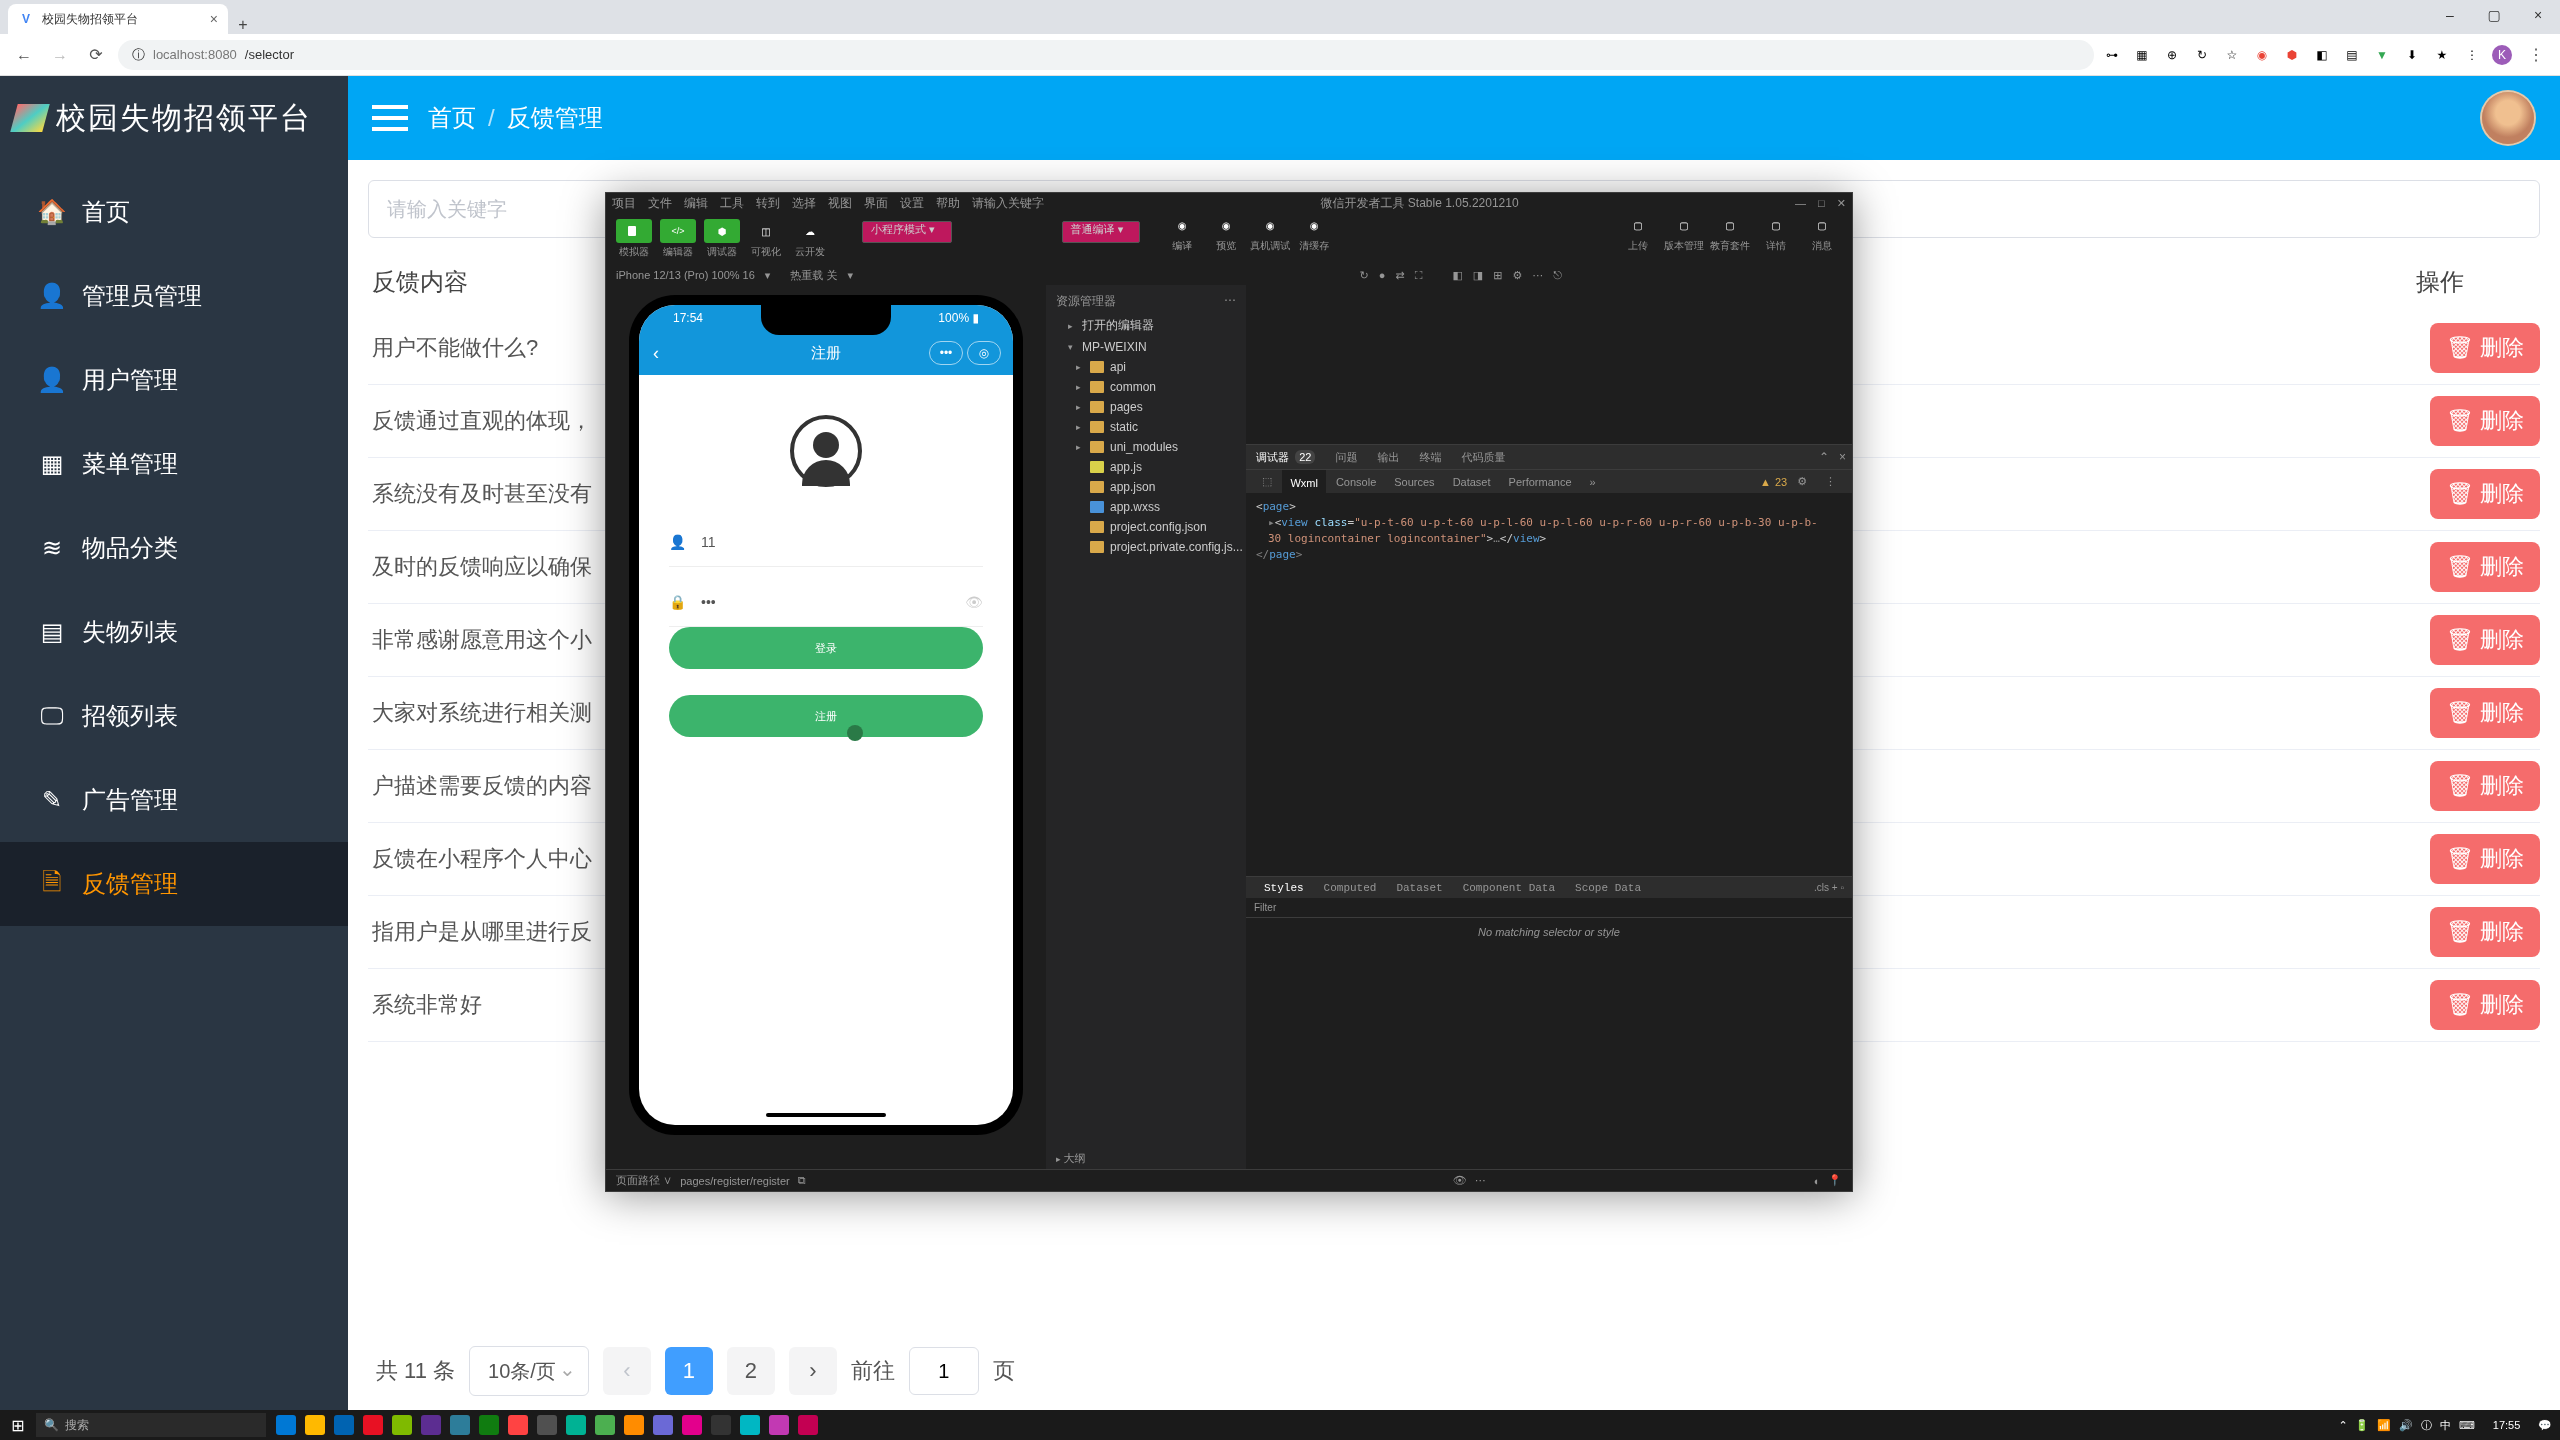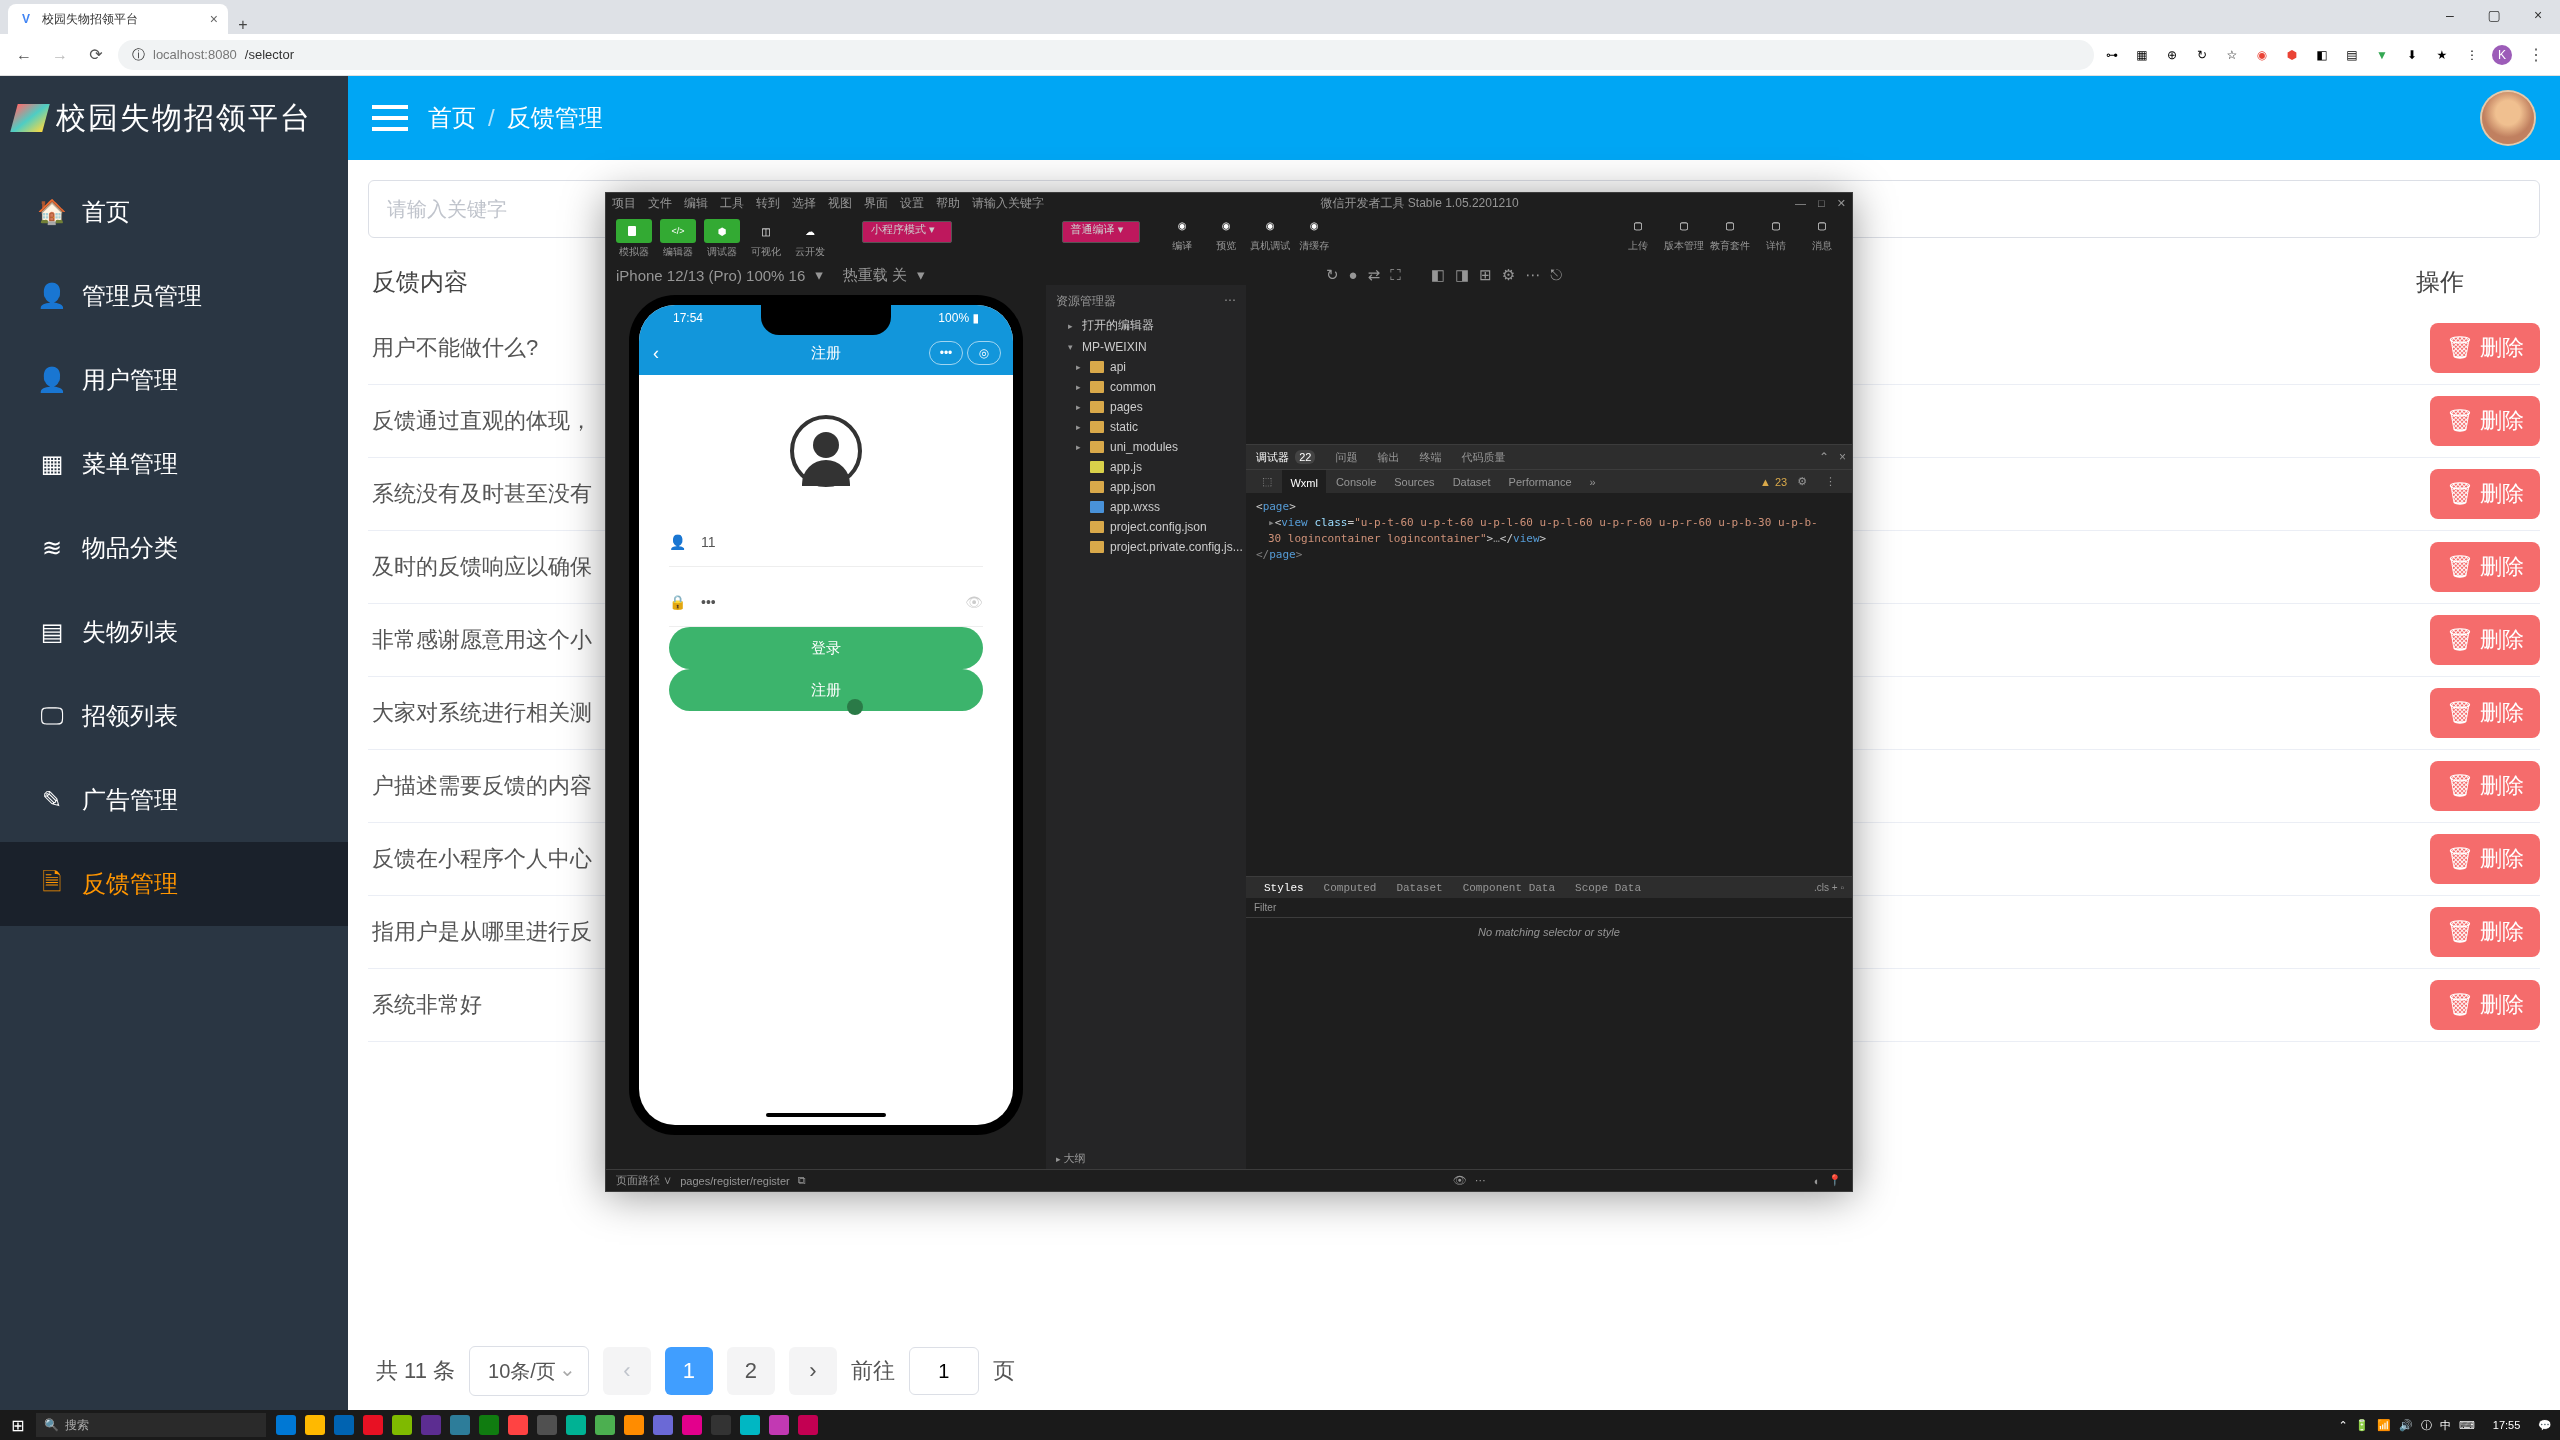--- a/index.html
+++ b/index.html
@@ -75,41 +75,41 @@
 .ide-win-controls { display: flex; gap: 12px; font-size: 11px; }
 
 .ide-toolbar { height: 52px; display: flex; align-items: flex-start; }
 .ide-left-tools { display: flex; height: 100%; padding-left: 6px; }
 .tool-col { width: 44px; display: flex; flex-direction: column; align-items: center; justify-content: center; gap: 2px; }
 .tool-icon-box { width: 36px; height: 24px; border-radius: 3px; display: flex; align-items: center; justify-content: center; color: #fff; font-size: 10px; }
 .tool-label { font-size: 10px; color: #969696; }
 .ide-select { background: #be185d; border: 1px solid #555; color: #ccc; height: 22px; padding: 0 16px 0 8px; border-radius: 2px; font-size: 11px; margin-top: 4px; }
 .ide-right-tools { margin-left: auto; display: flex; gap: 2px; padding-right: 8px; }
 
-.ide-device-bar { height: 20px; background: #1e1e1e; display: flex; align-items: center; color: #969696; padding: 0 10px; gap: 10px; font-size: 15px; }
+.ide-device-bar { height: 20px; background: #1e1e1e; display: flex; align-items: center; color: #969696; padding: 0 10px; gap: 10px; font-size: 11px; }
 .dev-icons { display: flex; gap: 10px; margin-left: auto; padding-right: 280px; }
 
 .ide-body { flex: 1; display: flex; overflow: hidden; }
 .phone-area { width: 440px; display: flex; justify-content: center; padding-top: 10px; background: #1e1e1e; }
 .phone-frame { width: 394px; height: 840px; background: #000; border-radius: 46px; padding: 10px; position: relative; }
 .phone-notch { position: absolute; top: 10px; left: 50%; transform: translateX(-50%); width: 130px; height: 30px; background: #000; border-radius: 0 0 18px 18px; z-index: 5; }
 .phone-screen { width: 100%; height: 100%; background: #fff; border-radius: 36px; overflow: hidden; position: relative; }
 .phone-statusbar { height: 26px; background: #1296db; color: #fff; display: flex; align-items: center; padding: 0 34px; font-size: 12px; justify-content: space-between; }
 .phone-header { height: 44px; background: #1296db; display: flex; align-items: center; justify-content: center; color: #fff; position: relative; font-size: 15px; }
 .phone-back { position: absolute; left: 14px; font-size: 18px; }
 .phone-caps { position: absolute; right: 12px; display: flex; gap: 4px; }
 .cap { width: 34px; height: 24px; border: 1px solid rgba(255,255,255,0.6); border-radius: 22px; display: flex; align-items: center; justify-content: center; font-size: 12px; }
 .phone-content { padding: 30px 30px; }
 .phone-avatar { width: 72px; height: 72px; margin: 10px auto 30px; border-radius: 50%; border: 4px solid #333; position: relative; background: #fff; }
 .phone-avatar::before { content: ""; position: absolute; left: 50%; top: 20%; width: 26px; height: 26px; border-radius: 50%; background: #333; transform: translateX(-50%); }
 .phone-avatar::after { content: ""; position: absolute; left: 50%; bottom: -3px; width: 48px; height: 26px; border-radius: 26px 26px 0 0; background: #333; transform: translateX(-50%); }
 .phone-field { display: flex; align-items: center; border-bottom: 1px solid #eee; height: 50px; gap: 12px; font-size: 14px; color: #555; }
 .phone-field-icon { width: 20px; color: #3cb371; }
 .phone-forgot { text-align: right; color: #3cb371; font-size: 12px; padding: 10px 0 24px; }
-.phone-btn { width: 100%; height: 42px; background: #3cb46c; border-radius: 26px; color: #fff; display: flex; align-items: center; justify-content: center; font-size: 15px; position: relative; }
+.phone-btn { width: 100%; height: 42px; background: #3cb46c; border-radius: 26px; color: #fff; display: flex; align-items: center; justify-content: center; margin-bottom: 26px; font-size: 11px; position: relative; }
 .phone-cursor { position: absolute; right: 120px; bottom: -4px; width: 16px; height: 16px; background: #2a7a47; border-radius: 50%; }
 .phone-home-bar { position: absolute; bottom: 8px; left: 50%; transform: translateX(-50%); width: 120px; height: 4px; background: #000; border-radius: 3px; }
 
 .ide-tree { width: 200px; background: #252526; color: #ccc; padding: 4px 0; font-size: 12px; overflow: auto; }
 .tree-title { display: flex; justify-content: space-between; padding: 4px 10px; color: #969696; }
 .tree-item { padding: 3px 0 3px 22px; display: flex; align-items: center; gap: 6px; }
 .tree-item.d1 { padding-left: 30px; }
 .ti-arrow { color: #969696; font-size: 9px; width: 8px; }
 .ti-icon { width: 14px; height: 12px; border-radius: 1px; }
 .ti-folder { background: #d9a94a; }

